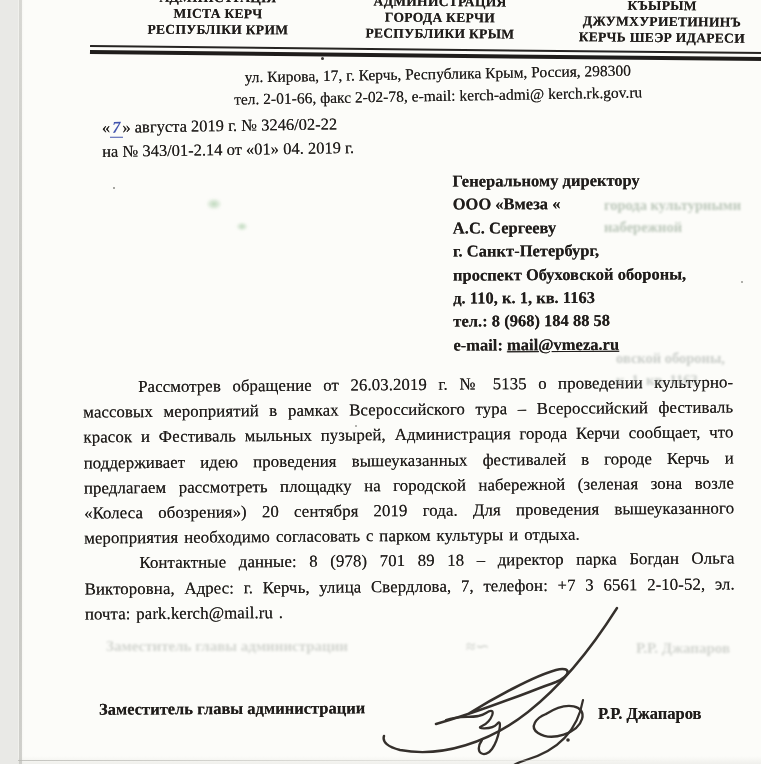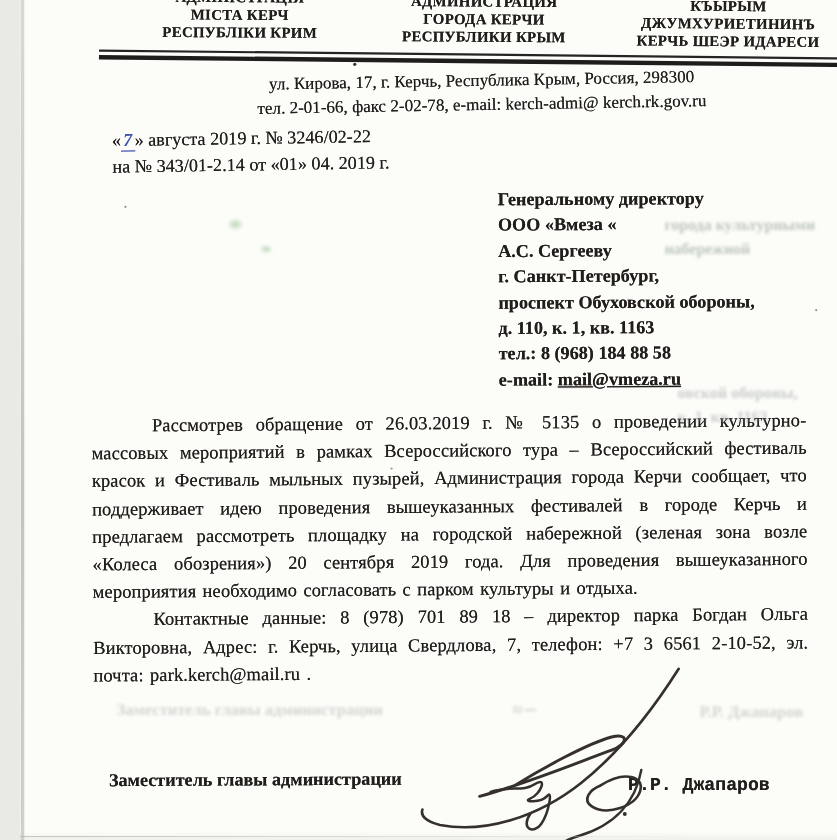--- a/index.html
+++ b/index.html
@@ -29,21 +29,21 @@
   .handwritten{color:#4254ae;font-style:italic;font-weight:bold;border-bottom:1.4px solid #4254ae;padding:0 2px;text-shadow:none;}
 
   .recipient{position:absolute;left:435px;top:169px;font-weight:bold;font-size:16.5px;line-height:23.4px;transform:rotate(-.3deg);white-space:nowrap;}
   .uline{text-decoration:underline;}
 
   .bodytext{position:absolute;left:66px;top:372px;width:650px;font-size:16.8px;line-height:25.2px;text-align:justify;transform:rotate(-.45deg);word-spacing:1.5px;letter-spacing:.1px;}
   .bodytext p{margin:0;text-indent:55px;}
 
   .sig-row{position:absolute;left:0;top:0;width:761px;height:608px;pointer-events:none;}
   .sig-title{position:absolute;left:81px;top:699px;font-weight:bold;font-size:16.5px;transform:rotate(-.3deg);white-space:nowrap;}
-  .sig-name{position:absolute;left:553px;top:704px;font-weight:bold;font-size:16.5px;white-space:nowrap;font-family:Liberation Mono, monospace;}
+  .sig-name{position:absolute;left:580px;top:704px;font-weight:bold;font-size:16.5px;white-space:nowrap;}
   .sig-svg{position:absolute;left:352px;top:596px;}
 
   
   .ghost{position:absolute;filter:blur(1.3px);font-weight:bold;white-space:nowrap;}
   .ghost-row{left:88px;top:638px;width:640px;font-size:15px;color:#9aa098;opacity:.42;}
   .ghost-row .g-name{position:absolute;left:530px;top:2px;}
   .ghost-row .g-scrawl{position:absolute;left:360px;top:-2px;font-size:17px;}
   .ghost-a{left:586px;top:194px;font-size:14.5px;line-height:22px;color:#7c937c;opacity:.5;}
   .ghost-b{left:598px;top:347px;font-size:14.5px;line-height:22px;color:#8b948e;opacity:.45;}
   .speck{position:absolute;border-radius:50%;}

